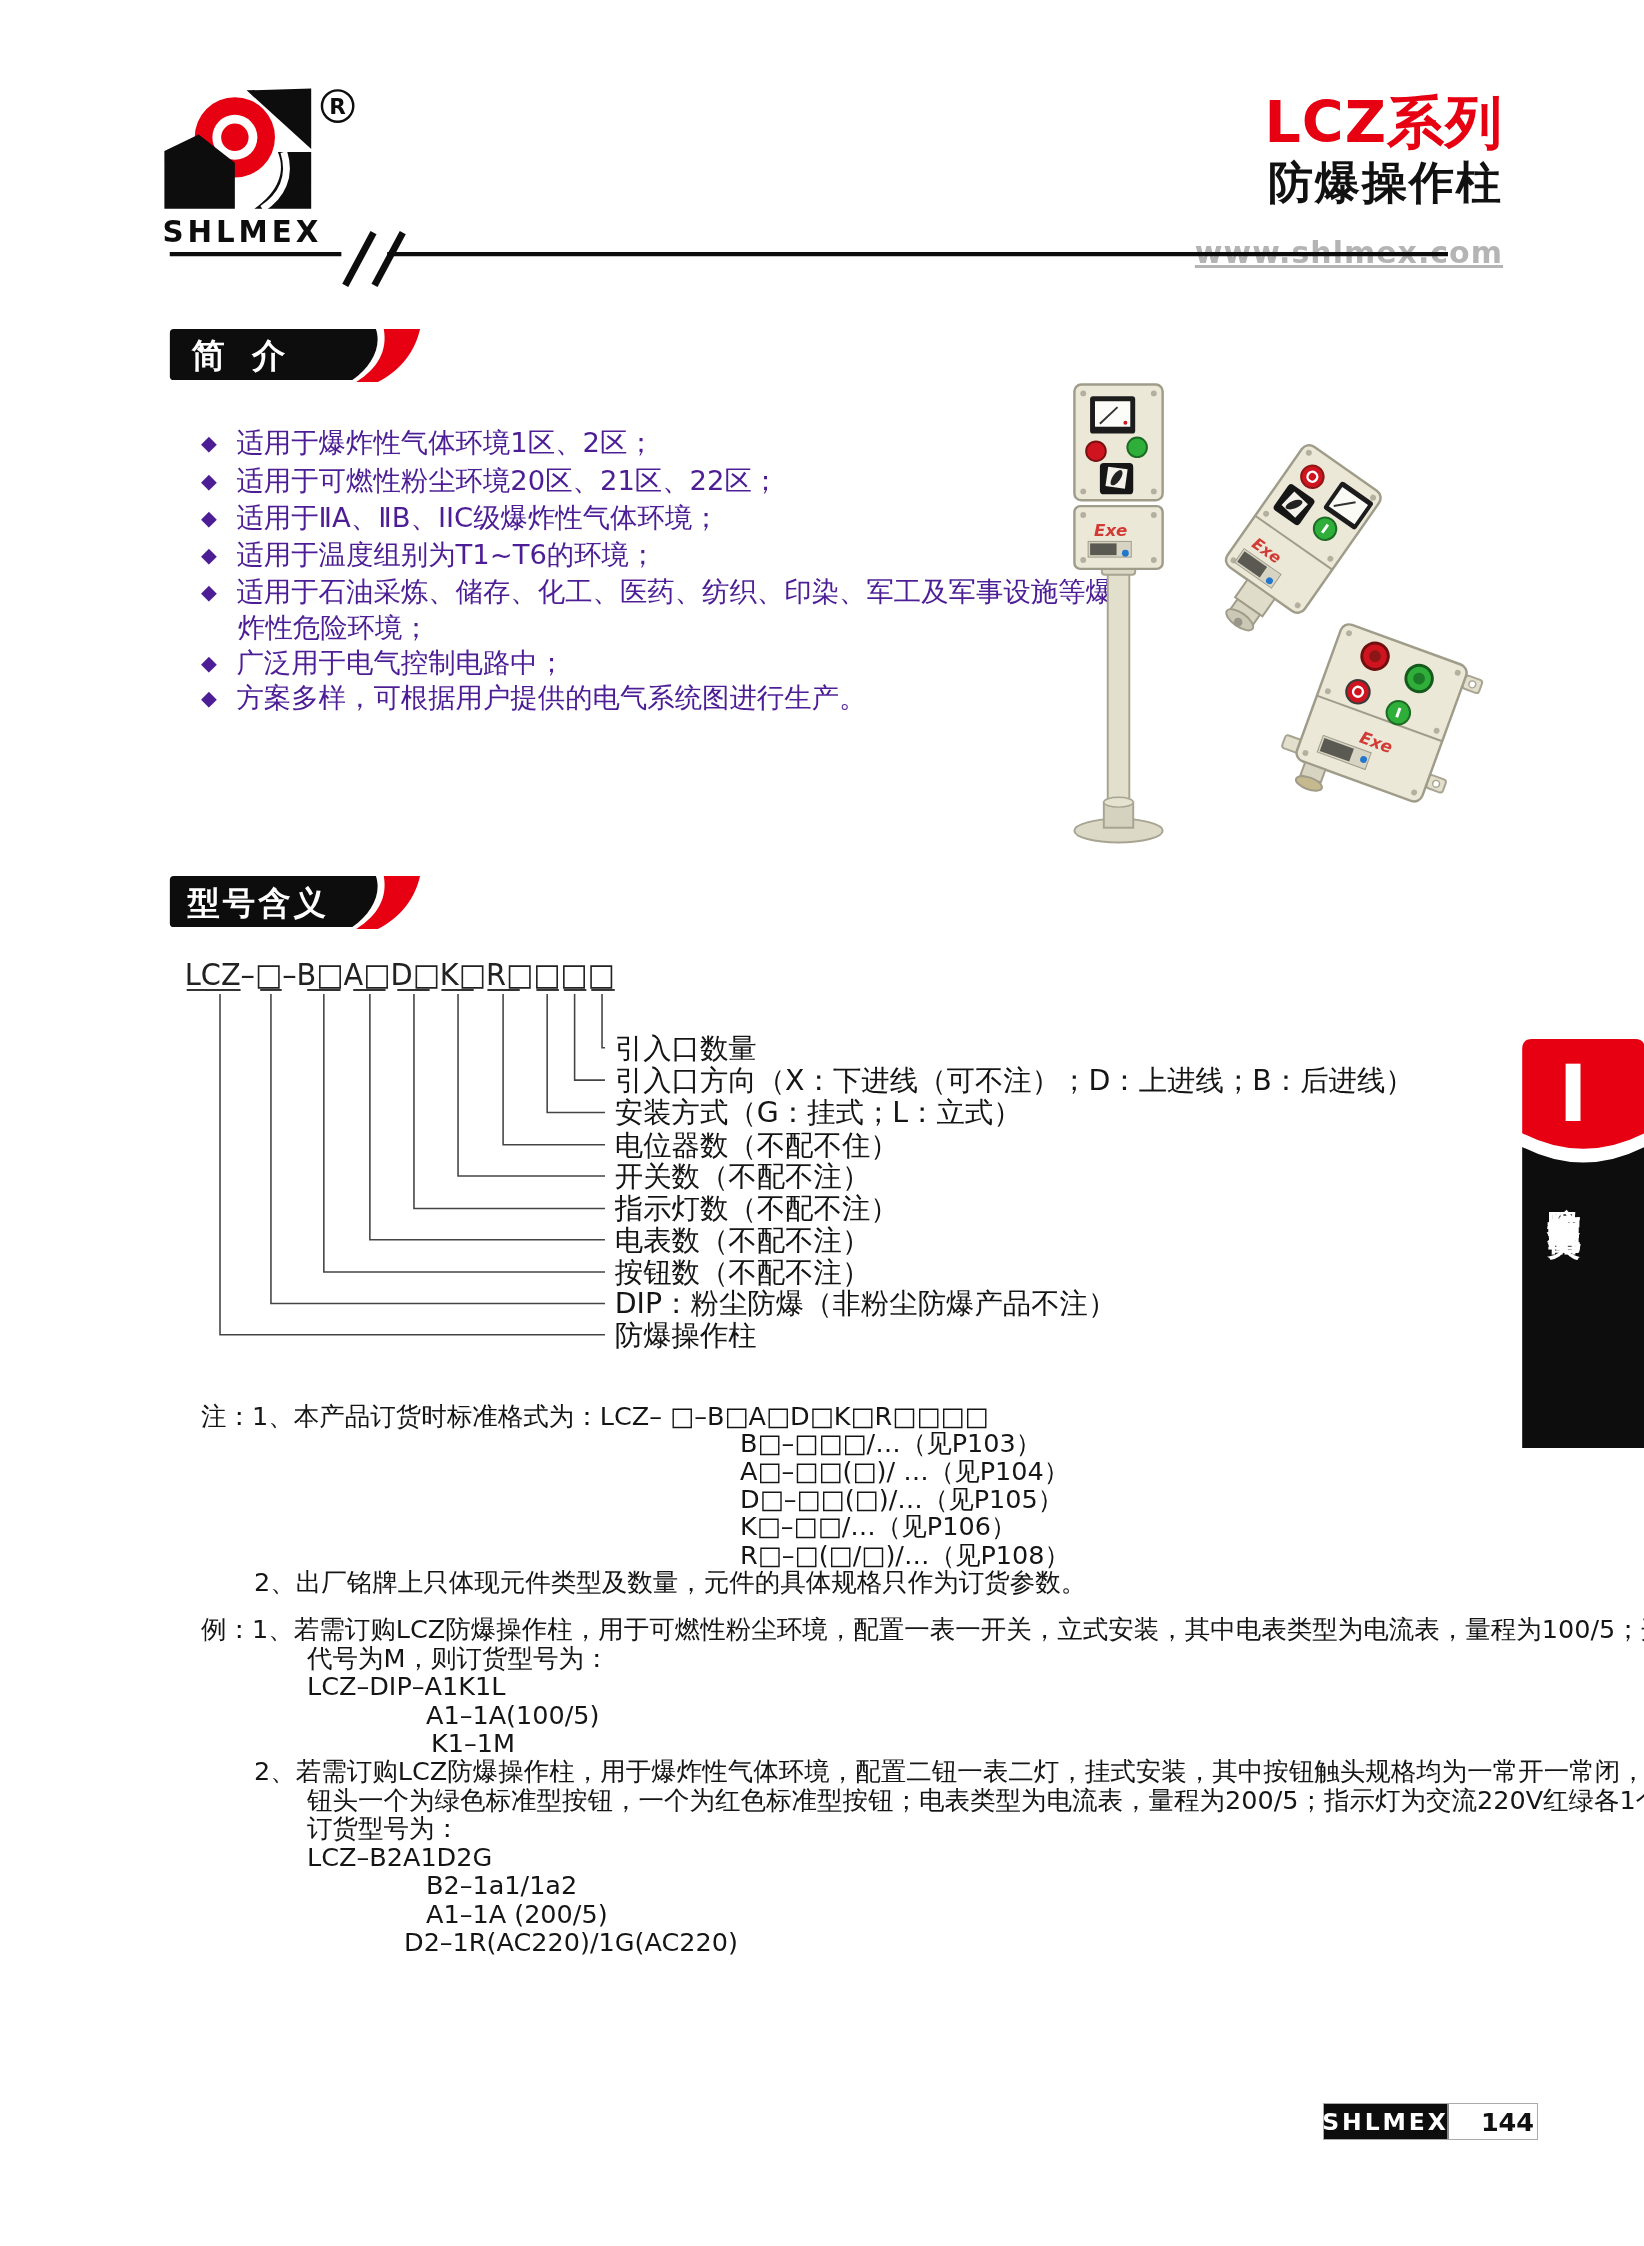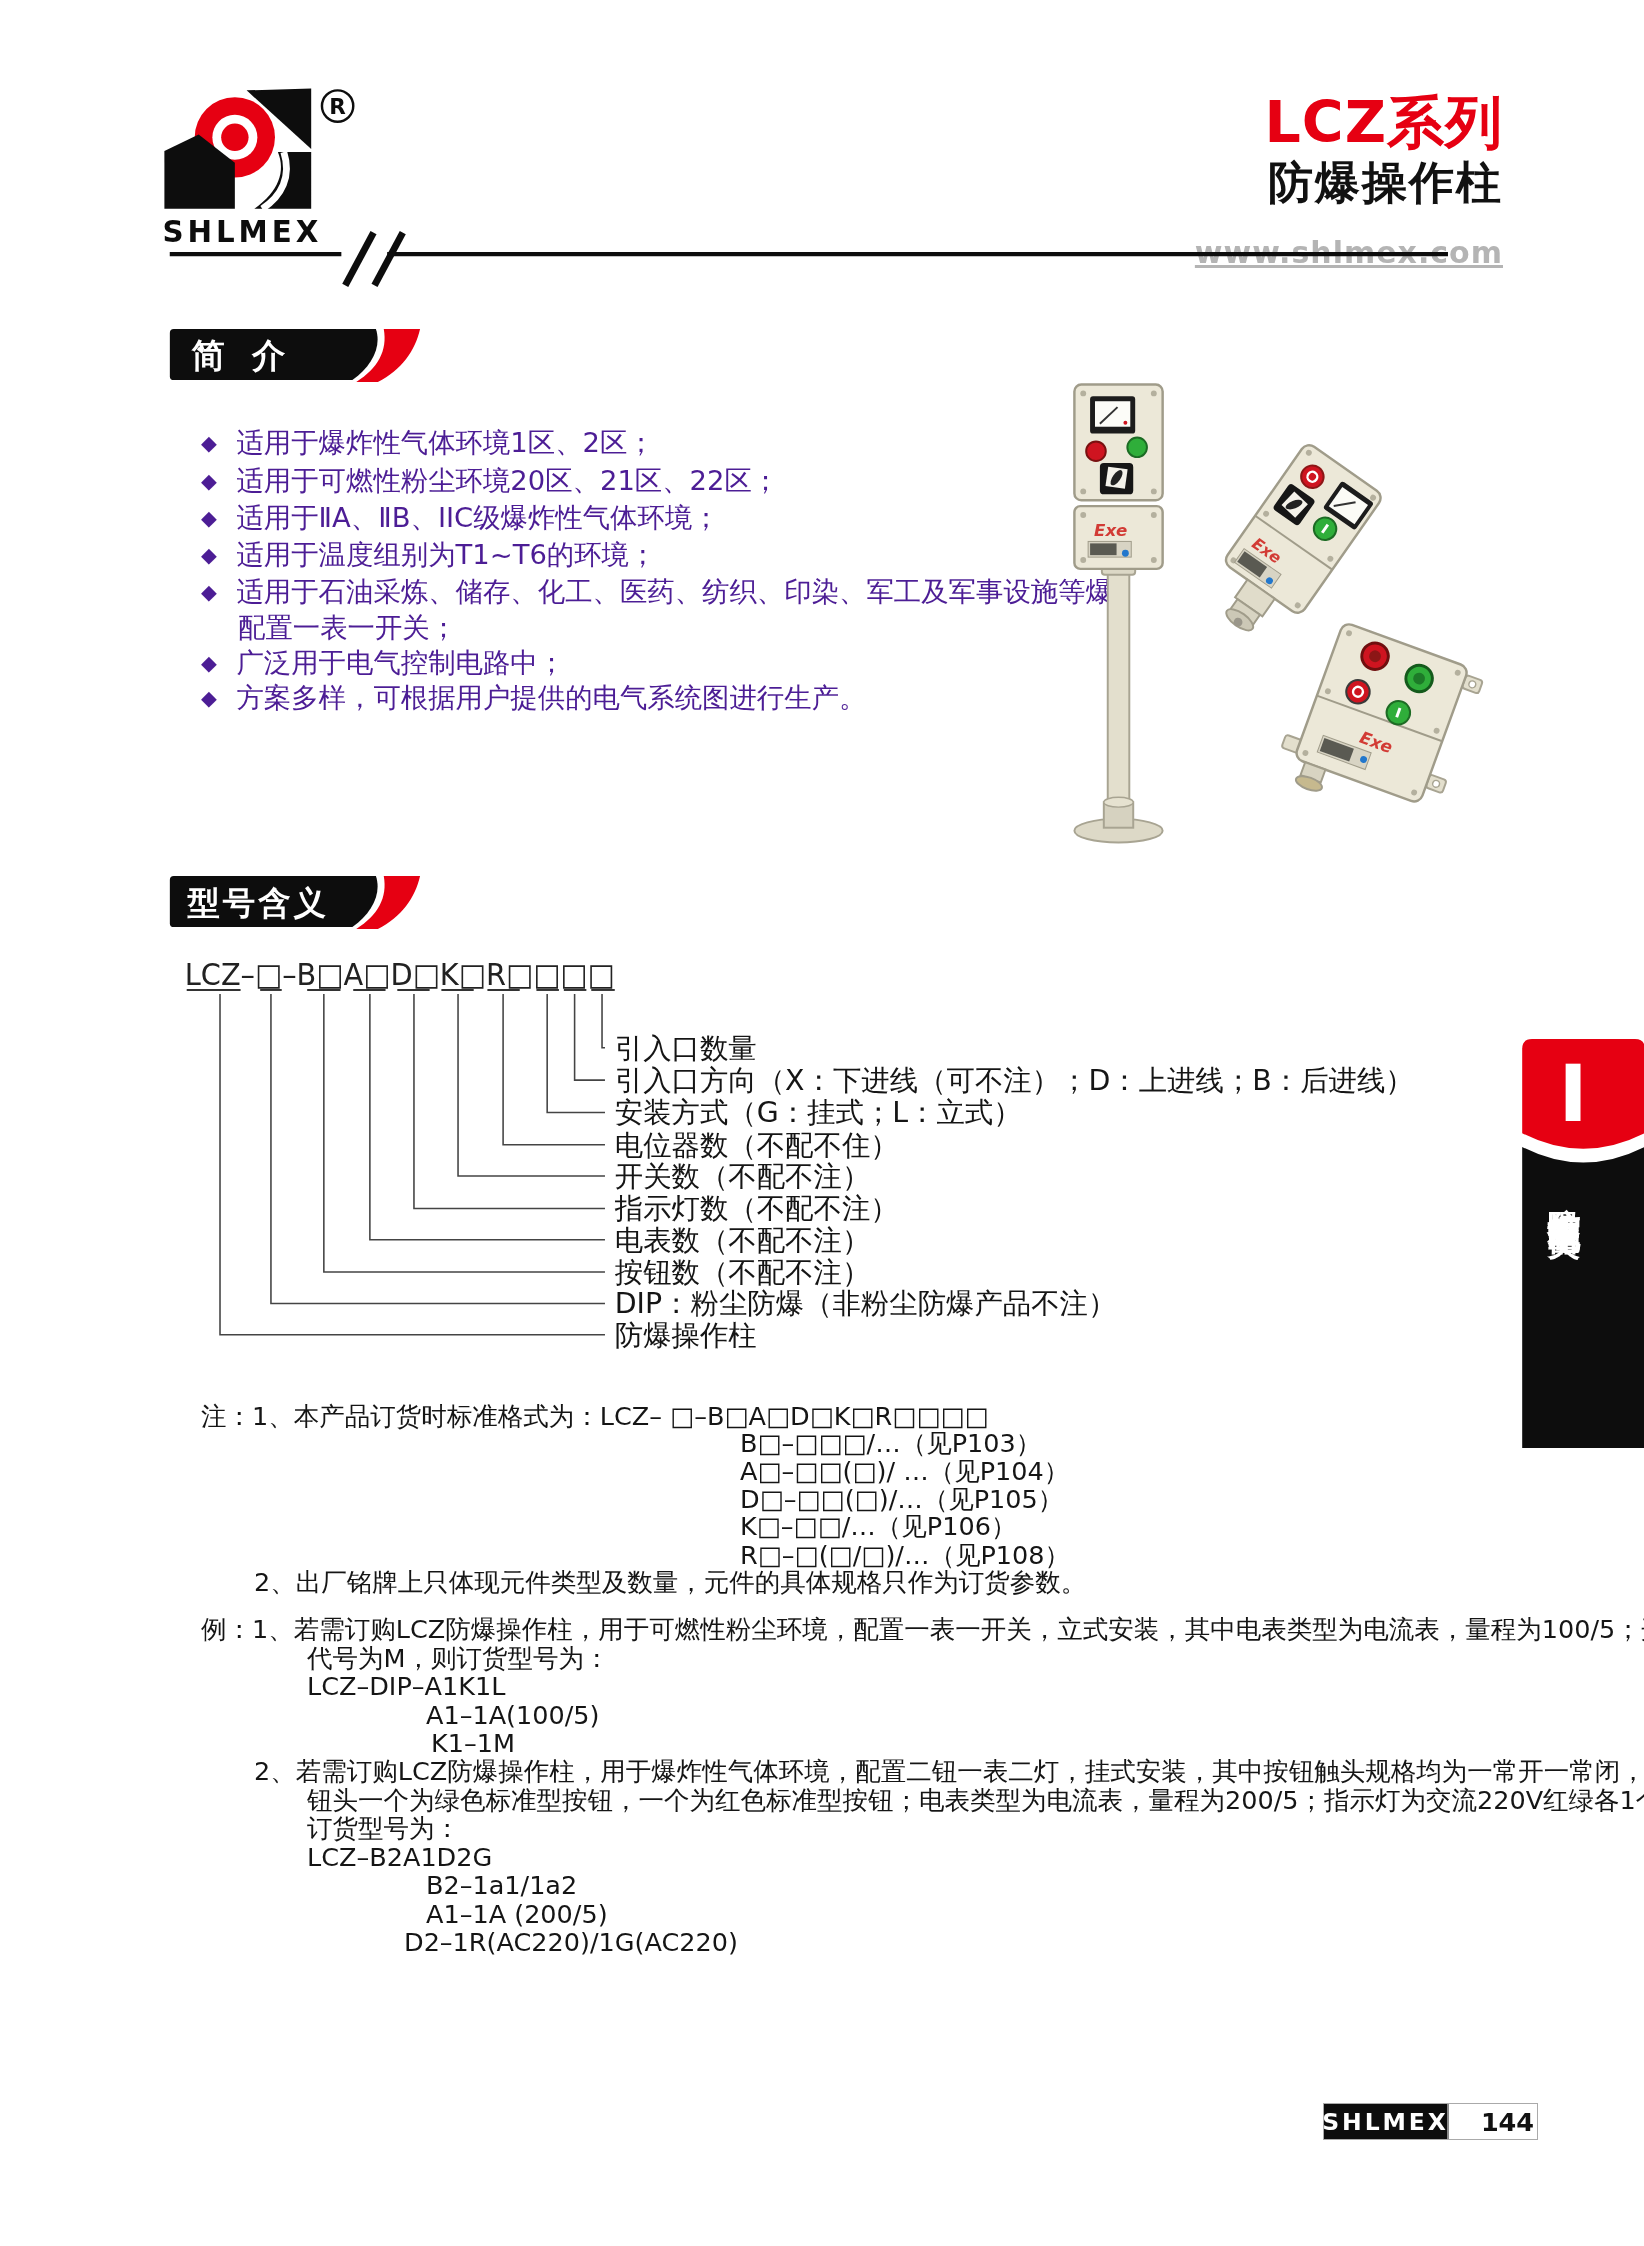--- a/index.html
+++ b/index.html
@@ -74,21 +74,21 @@
   <div class="bullet-row" style="left:201px;top:502px">
     <span class="dia">◆</span><span>适用于ⅡA、ⅡB、IIC级爆炸性气体环境；</span>
   </div>
   <div class="bullet-row" style="left:201px;top:539px">
     <span class="dia">◆</span><span>适用于温度组别为T1~T6的环境；</span>
   </div>
   <div class="bullet-row" style="left:201px;top:576px">
     <span class="dia">◆</span><span>适用于石油采炼、储存、化工、医药、纺织、印染、军工及军事设施等爆</span>
   </div>
   <div class="bullet-row" style="left:238px;top:612px">
-    <span>配置一表一开关；</span>
+    <span>炸性危险环境；</span>
   </div>
   <div class="bullet-row" style="left:201px;top:647px">
     <span class="dia">◆</span><span>广泛用于电气控制电路中；</span>
   </div>
   <div class="bullet-row" style="left:201px;top:682px">
     <span class="dia">◆</span><span>方案多样，可根据用户提供的电气系统图进行生产。</span>
   </div>
 
   <svg class="abs" style="left:1039px;top:363px" width="461" height="500" viewBox="0 0 470 510">
 

